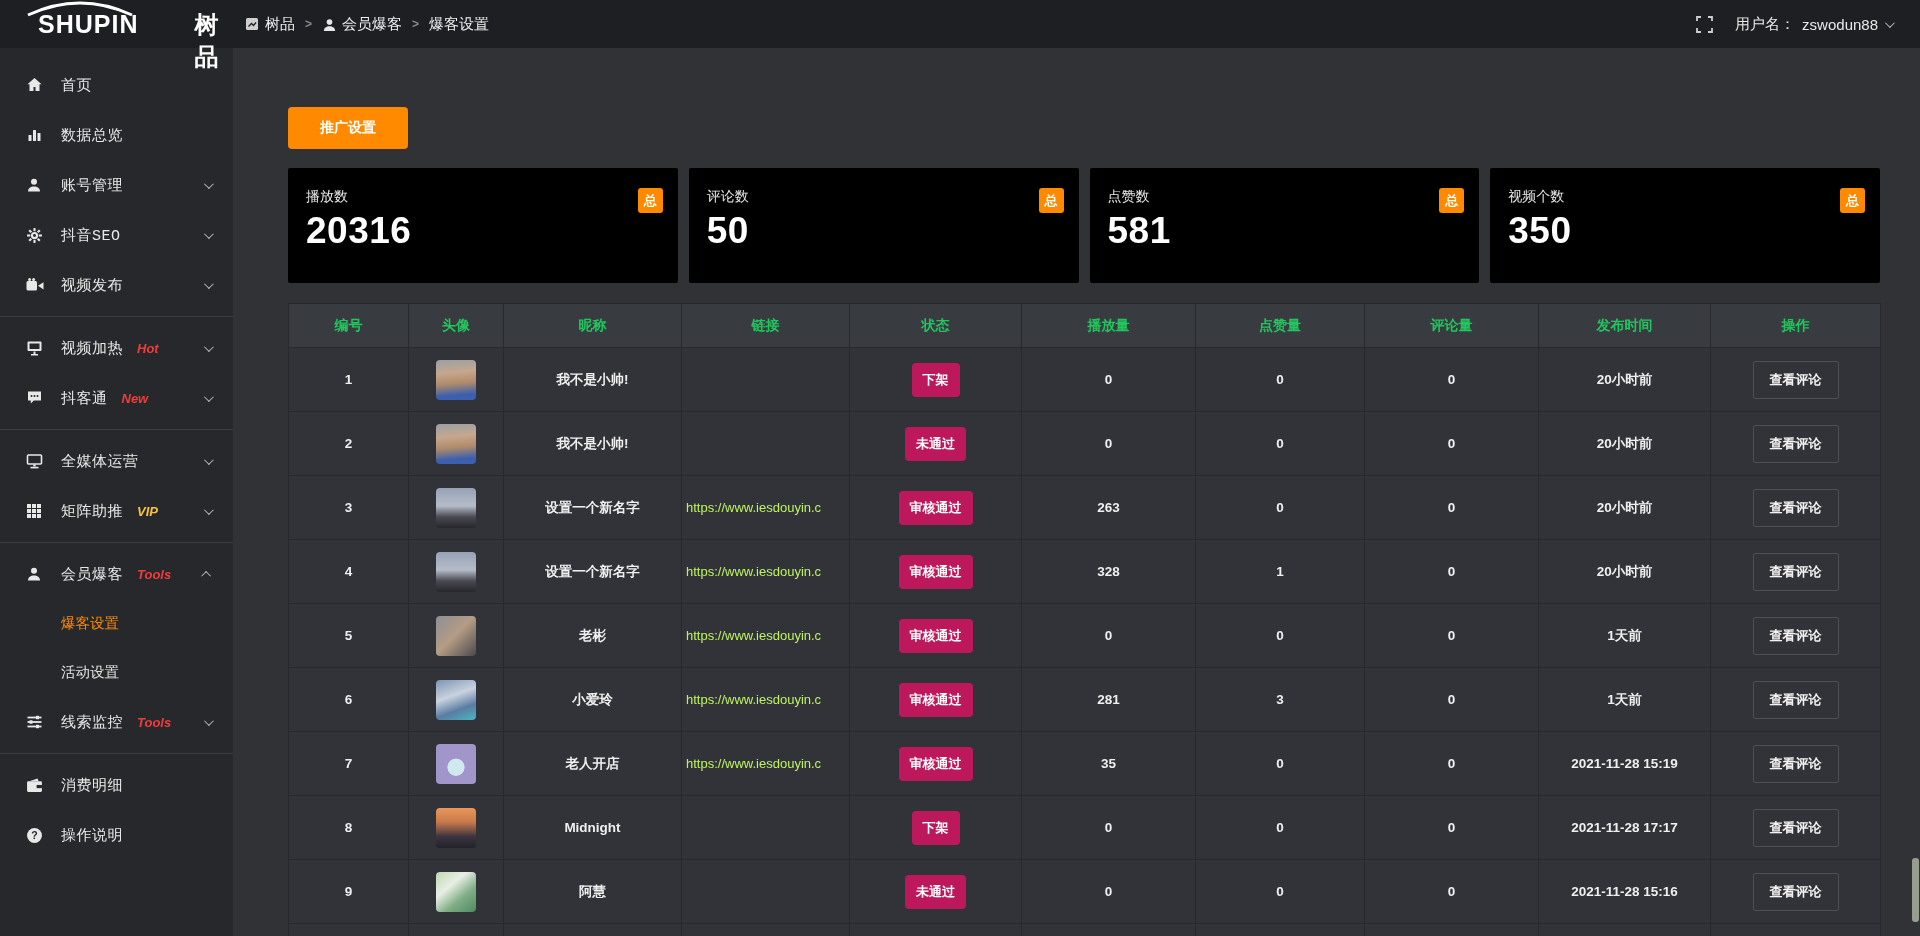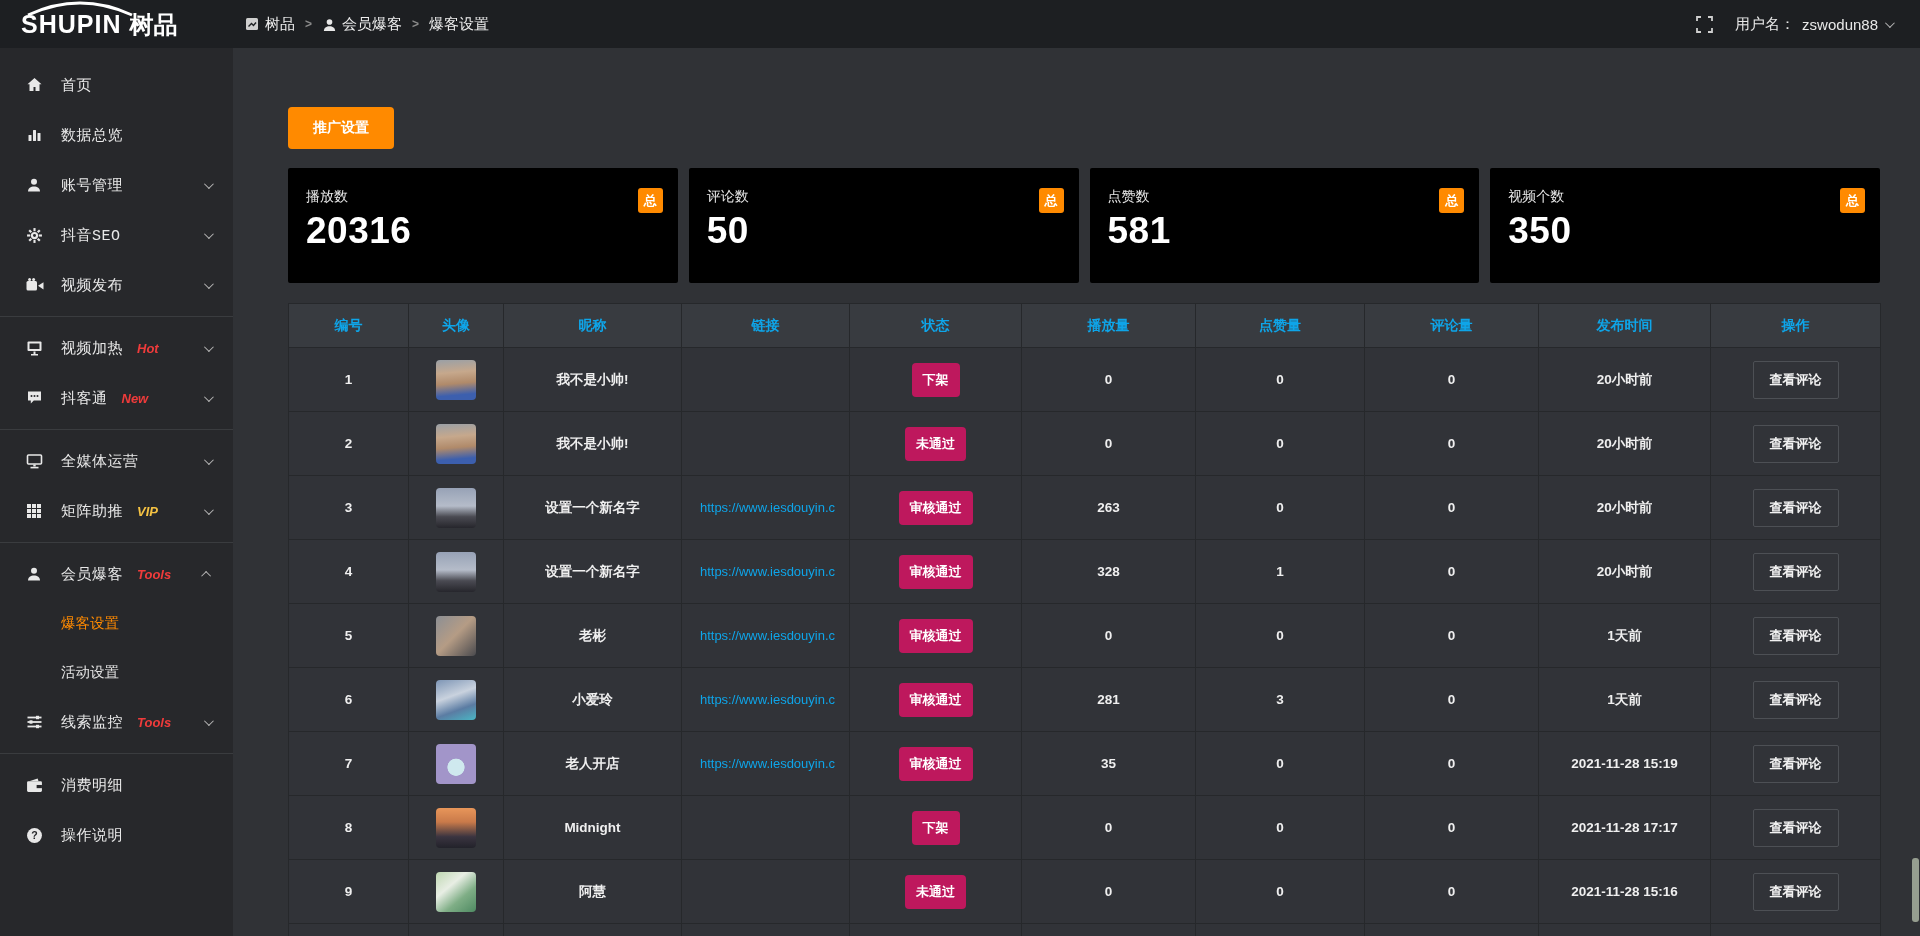--- a/index.html
+++ b/index.html
@@ -2,21 +2,21 @@
 <html><head>
 <meta charset="utf-8">
 <style>
   * { margin:0; padding:0; box-sizing:border-box; }
   html,body { width:1920px; height:936px; overflow:hidden;
     font-family:"Liberation Sans","DejaVu Sans",sans-serif;
     background:#2a2c2f; color:#e6e6e6; }
 
   
   .topbar { height:48px; width:100%; background:#1d1f22; display:flex; align-items:center; position:relative; z-index:5; }
-  .logo { width:233px; padding-left:21px; display:flex; align-items:baseline; position:relative; height:48px; }
+  .logo { width:233px; padding-left:38px; display:flex; align-items:baseline; position:relative; height:48px;gap:48px; }
   .logo-arc { position:absolute; left:20px; top:1px; }
   .logo-en { font-size:25px; font-weight:800; color:#fff; letter-spacing:1px; line-height:48px; }
   .logo-cn { font-size:24px; font-weight:800; color:#fff; margin-left:8px; }
   .breadcrumb { display:flex; align-items:center; gap:10px; margin-left:12px; font-size:15px; color:#eee; }
   .crumb { display:flex; align-items:center; gap:5px; cursor:default; }
   .crumb .bc-ico { display:inline-flex; width:15px; height:15px; }
   .crumb-sep { color:#8a8a8a; font-size:12px; font-weight:700; }
   .topbar-right { margin-left:auto; display:flex; align-items:center; gap:22px; padding-right:28px; }
   .fs-ico { width:17px; height:17px; display:inline-block; }
   .user-box { display:flex; align-items:center; gap:7px; font-size:15px; color:#e8e8e8; }
@@ -31,41 +31,41 @@
   .nav-item .ico { width:20px; height:18px; margin-right:15px; display:inline-flex; align-items:center; }
   .nav-item .lbl { letter-spacing:.5px;font-family:Liberation Mono, monospace; }
   .nav-badge { font-style:italic; font-weight:700; font-size:13px; margin-left:14px; }
   .nav-item .chev { position:absolute; right:22px; }
   .sub-item { height:49px; display:flex; align-items:center; padding-left:61px; font-size:14.5px; color:#e3e3e3; cursor:pointer; }
   .sub-item.active { color:#ff8a00; }
   .sb-divider { border-top:1px solid #3a3c3f; margin:6px 0; }
 
   
   .main { flex:1; background:#303236; padding:0 40px 0 55px; overflow:hidden; }
-  .promo-btn { margin-top:59px; display:inline-block; background:#ff8a00; color:#fff; font-size:14px; font-weight:700; padding:12px 25px; border:none; border-radius:4px; cursor:pointer; }
+  .promo-btn { margin-top:59px; display:inline-block; background:#ff8a00; color:#fff; font-size:14px; font-weight:700; padding:12px 32px; border:none; border-radius:4px; cursor:pointer; }
   .cards { margin-top:19px; display:grid; grid-template-columns:repeat(4,1fr); gap:11px; }
   .card { background:#000000; height:115px; padding:20px 16px 0 18px; position:relative; border-radius:2px; }
   .card-label { font-size:14px; color:#e8e8e8; }
   .card-value { font-size:37px; font-weight:700; color:#fff; margin-top:4px; letter-spacing:.5px; }
   .card-badge { position:absolute; top:20px; right:15px; width:25px; height:25px; background:#ff8a00; color:#fff; font-size:13px; font-weight:700; display:flex; align-items:center; justify-content:center; border-radius:3px; }
 
   
   table { margin-top:20px; width:100%; border-collapse:collapse; table-layout:fixed; }
-  th { background:#383b40; height:44px; font-size:14px; font-weight:700; color:#0ea5e9; border:1px solid #26282b; }
+  th { background:#383b40; height:44px; font-size:14px; font-weight:700; color:#22c55e; border:1px solid #26282b; }
   td { background:#313338; height:64px; text-align:center; font-size:13.5px; font-weight:700; color:#efefef; border:1px solid #26282b; overflow:hidden; }
   .avatar { width:40px; height:40px; border-radius:4px; margin:0 auto; }
   .av-boy     { background:linear-gradient(175deg,#9aa0a6 0%,#c6a88c 32%,#b08a6a 58%,#3c5fae 85%); }
   .av-dusk    { background:linear-gradient(180deg,#97a2b6 0%,#b5bcc9 45%,#4a4a52 72%,#26262c 100%); }
   .av-man     { background:linear-gradient(135deg,#8c8f94 0%,#b59c85 48%,#4a4a4e 100%); }
   .av-girl    { background:linear-gradient(160deg,#7d95b5 0%,#c9d2de 40%,#5b7ca3 70%,#4ab6c4 100%); }
   .av-cartoon { background:radial-gradient(circle at 50% 58%,#cfe9ee 0 27%,#a295c9 29%); }
   .av-sunset  { background:linear-gradient(180deg,#e8965a 0%,#c97a4a 35%,#3a3440 72%,#22222a 100%); }
   .av-floral  { background:linear-gradient(140deg,#bfd8b2 0%,#e8eee4 35%,#7fae86 65%,#4e8a62 100%); }
   .av-blue    { background:linear-gradient(180deg,#6f8fae 0%,#9db6cc 100%); }
-  .cell-link { color:#0ea5e9; font-weight:400; font-size:13px; white-space:nowrap; display:block; text-align:center; padding-left:4px; cursor:pointer; }
+  .cell-link { color:#bef264; font-weight:400; font-size:13px; white-space:nowrap; display:block; text-align:left; padding-left:4px; cursor:pointer; }
   .status-btn { background:#be185d; color:#fff; border:none; border-radius:4px; font-size:13px; font-weight:700; padding:8px 11px; cursor:pointer; }
   .action-btn { background:transparent; color:#f2f2f2; border:1px solid #4d5055; border-radius:2px; font-size:13px; font-weight:700; padding:9px 16px; cursor:pointer; }
 
   .scroll-thumb { position:fixed; right:1px; top:858px; width:7px; height:64px; background:#a8b1a0; border-radius:3px; opacity:.85; cursor:grab; }
   svg { display:block; }
 </style>
 </head>
 <body>
 
 <div class="topbar">

